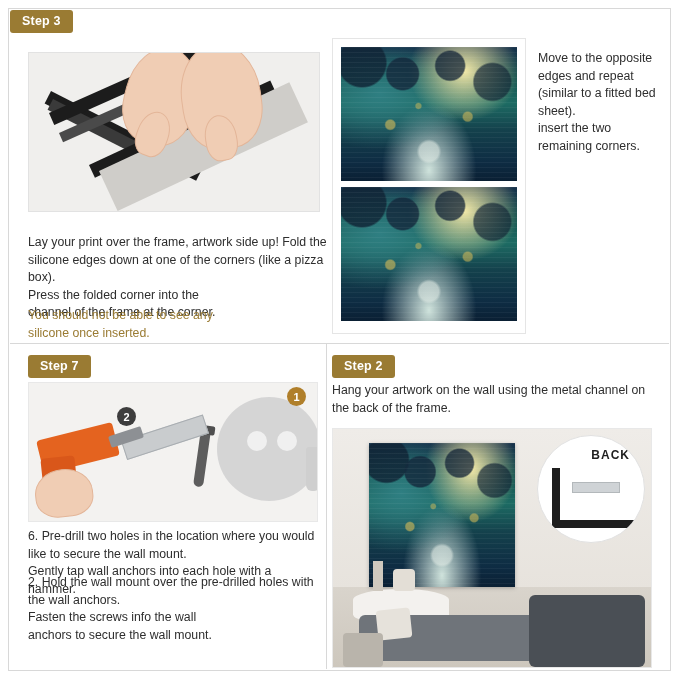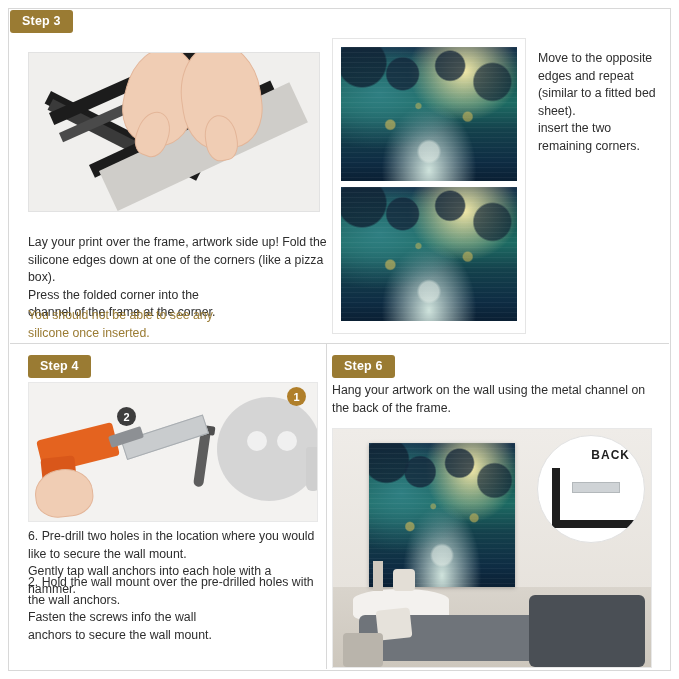--- a/index.html
+++ b/index.html
@@ -302,21 +302,21 @@
       <div class="art" style="width:100%; height:134px;"></div>
     </div>
 
     <div id="step3-right-text" class="body-text">Move to the opposite edges and repeat (similar to a fitted bed sheet).
 insert the two remaining corners.</div>
 
     <div class="hdiv" style="top:333px;"></div>
     <div class="vdiv" style="left:316px; top:333px; bottom:0;"></div>
 
     <div id="step4-badge">
-      <span class="step-badge">Step 4</span>
+      <span class="step-badge">Step 7</span>
     </div>
 
     <div id="step4-photo">
 
       <div class="gray-circle" style="left:188px; top:14px; width:104px; height:104px;"></div>
       <div style="position:absolute; left:218px; top:48px; width:20px; height:20px; border-radius:50%; background:#f0f0f0;"></div>
       <div style="position:absolute; left:248px; top:48px; width:20px; height:20px; border-radius:50%; background:#f0f0f0;"></div>
 
       <div style="position:absolute; left:277px; top:64px; width:14px; height:44px; background:#cfcfcf; border-radius:3px 3px 6px 6px;"></div>
 
@@ -334,21 +334,21 @@
       <div class="num-badge dark" style="left:88px; top:24px;">2</div>
     </div>
 
     <div id="step4-text1" class="body-text">6. Pre-drill two holes in the location where you would like to secure the wall mount.
 Gently tap wall anchors into each hole with a hammer.</div>
     <div id="step4-text2" class="body-text">2. Hold the wall mount over the pre-drilled holes with the wall anchors.
 Fasten the screws info the wall
 anchors to secure the wall mount.</div>
 
     <div id="step5-badge">
-      <span class="step-badge">Step 6</span>
+      <span class="step-badge">Step 2</span>
     </div>
     <div id="step5-text" class="body-text">Hang your artwork on the wall using the metal channel on the back of the frame.</div>
 
     <div id="step5-photo">
       <div class="room-wall"></div>
       <div class="room-floor"></div>
 
       <div class="art" style="position:absolute; left:36px; top:14px; width:146px; height:144px; box-shadow:0 1px 4px rgba(0,0,0,0.25);"></div>
 
       <div class="table" style="left:20px; top:160px; width:96px; height:36px;"></div>

